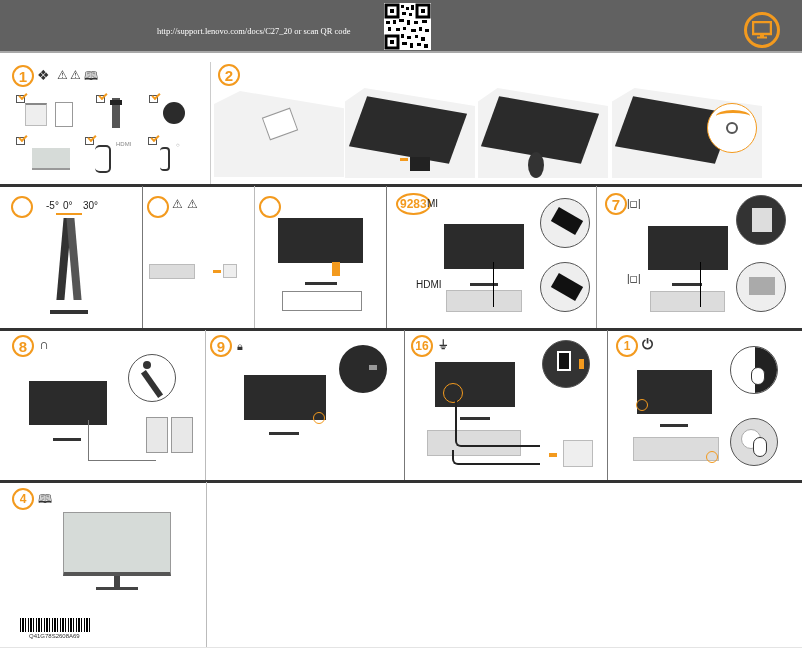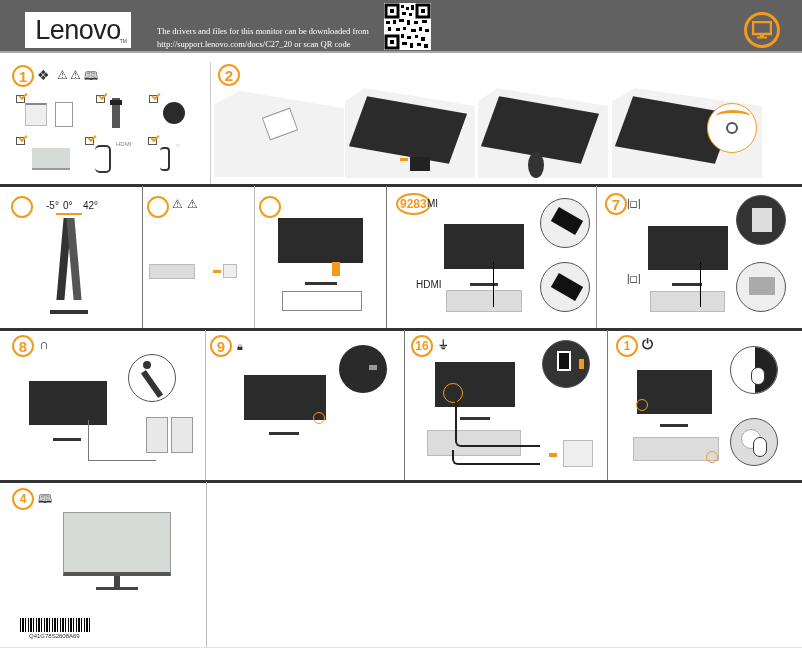--- a/index.html
+++ b/index.html
@@ -22,26 +22,21 @@
   .monitor-back { position: absolute; background: #2b2b2b; }
   .panel-gray { position: absolute; background: #dcdcdc; border: 1px solid #bbb; }
   .circle-zoom { position: absolute; border-radius: 50%; border: 1px solid #555; overflow: hidden; }
   .arrow-o { position: absolute; background: #f39a1e; }
   .icon-txt { position: absolute; font-size: 12px; color: #333; }
 </style>
 </head>
 <body>
 
 <div class="header">
-  <div class="logo">
-    <span>Lenovo</span>
-    <sup>TM</sup>
-  </div>
   <div class="hdr-text">
-    <div>The drivers and files for this monitor can be downloaded from</div>
     <div>http://support.lenovo.com/docs/C27_20 or scan QR code</div>
   </div>
   <div class="qr">
     <svg width="47" height="47" viewBox="0 0 47 47">
       <rect x="2" y="2" width="12" height="12" fill="none" stroke="#000" stroke-width="3"></rect>
       <rect x="6" y="6" width="4" height="4" fill="#000"></rect>
       <rect x="33" y="2" width="12" height="12" fill="none" stroke="#000" stroke-width="3"></rect>
       <rect x="37" y="6" width="4" height="4" fill="#000"></rect>
       <rect x="2" y="33" width="12" height="12" fill="none" stroke="#000" stroke-width="3"></rect>
       <rect x="6" y="37" width="4" height="4" fill="#000"></rect>
@@ -141,21 +136,21 @@
 <div style="position:absolute;left:612px;top:88px;width:150px;height:90px;background:#f2f2f2;clip-path:polygon(0 15%,15% 0,100% 20%,100% 100%,0 100%);"></div>
 <div class="monitor-back" style="left:624px;top:105px;width:100px;height:50px;transform:skew(-20deg,10deg);"></div>
 <div class="circle-zoom" style="left:707px;top:103px;width:50px;height:50px;border:1px solid #f39a1e;background:#fff;">
   <div style="position:absolute;left:18px;top:18px;width:12px;height:12px;border-radius:50%;border:2px solid #555;"></div>
   <div style="position:absolute;left:8px;top:6px;width:34px;height:12px;border-top:3px solid #f39a1e;border-radius:50%;"></div>
 </div>
 
 <div class="step-num empty" style="left:11px;top:196px;"></div>
 <div class="label" style="left:46px;top:200px;">-5°</div>
 <div class="label" style="left:63px;top:200px;">0°</div>
-<div class="label" style="left:83px;top:200px;">42°</div>
+<div class="label" style="left:83px;top:200px;">30°</div>
 <div class="arrow-o" style="left:56px;top:213px;width:26px;height:2px;"></div>
 <div style="position:absolute;left:60px;top:218px;width:8px;height:82px;background:#333;transform:skew(-5deg);"></div>
 <div style="position:absolute;left:70px;top:218px;width:8px;height:82px;background:#555;transform:skew(5deg);"></div>
 <div style="position:absolute;left:50px;top:310px;width:38px;height:4px;background:#333;"></div>
 
 <div class="step-num empty" style="left:147px;top:196px;"></div>
 <div class="icon-txt" style="left:172px;top:197px;">⚠</div>
 <div class="icon-txt" style="left:187px;top:197px;">⚠</div>
 <div class="panel-gray" style="left:149px;top:264px;width:46px;height:15px;"></div>
 <div class="arrow-o" style="left:213px;top:270px;width:8px;height:3px;"></div>

